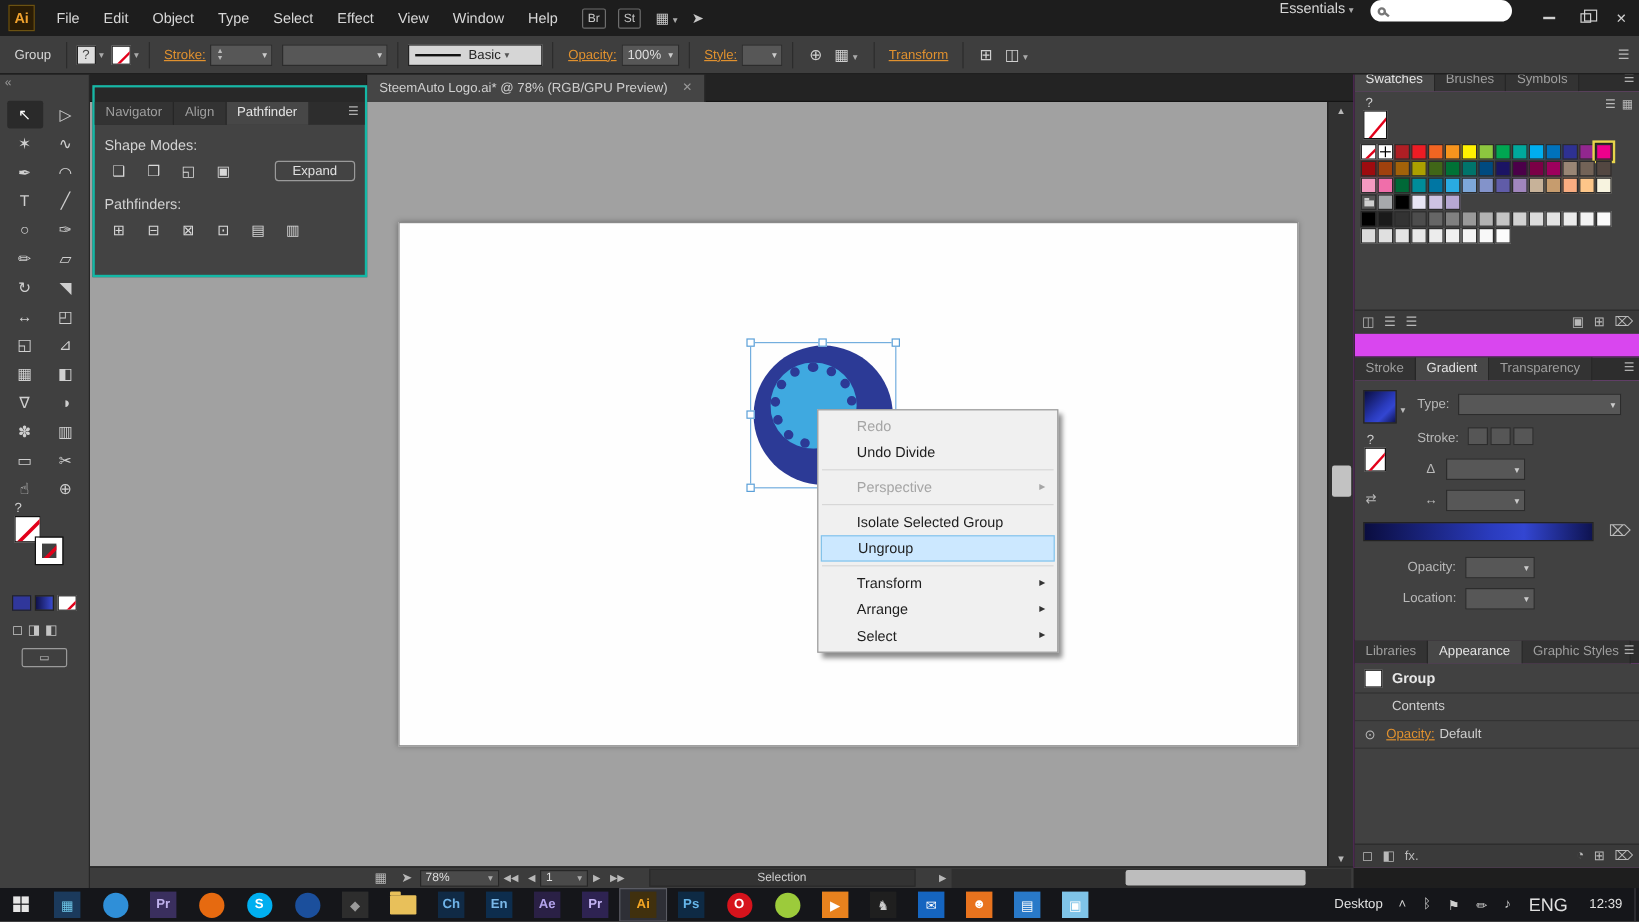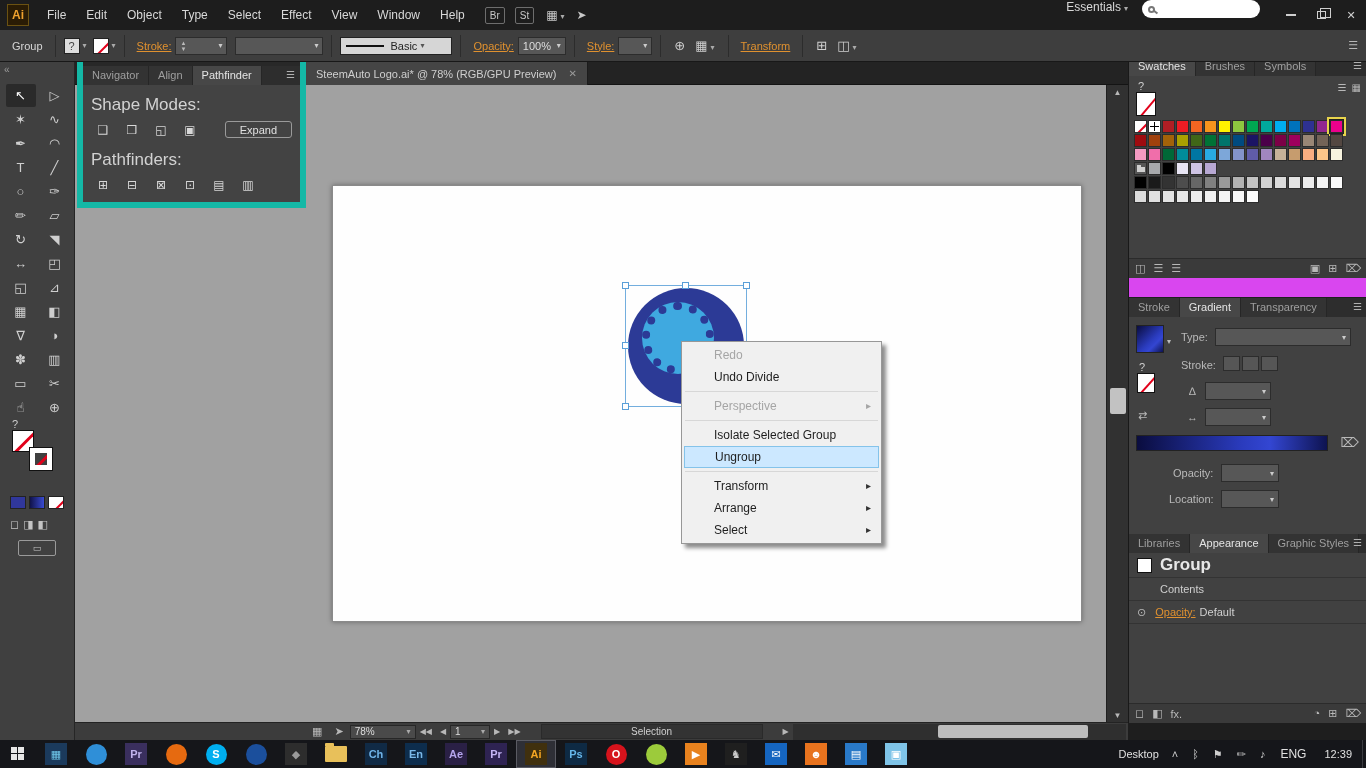--- a/index.html
+++ b/index.html
@@ -57,25 +57,25 @@
 #mode-none{background:#fff}
 #draw-modes{position:absolute;left:10px;top:456px;width:60px;display:flex;gap:4px;color:#c4c4c4;font-size:11px}
 #screen-mode{position:absolute;left:18px;top:478px;width:38px;height:16px;border:1px solid #9a9a9a;border-radius:2px;display:flex;align-items:center;justify-content:center;color:#c4c4c4;font-size:9px}
 
 
 .ptabbar{display:flex;align-items:stretch;background:#2d2d2d;height:19px;position:relative}
 .ptab{padding:0 9px;line-height:19px;font-size:11px;color:#9f9f9f;background:#333;border-right:1px solid #262626}
 .ptab.active{background:#474747;color:#e4e4e4}
 .pmenu{position:absolute;right:5px;top:3px;color:#b0b0b0;font-size:10px}
 .panel-strip{height:12px;background:#282828}
-.panel-label{color:#d2d2d2;font-size:17px}
+.panel-label{color:#d2d2d2;font-size:12px}
 .pf-btn{width:24px;height:17px;display:flex;align-items:center;justify-content:center;color:#d8d8d8;font-size:12px;margin-right:5px}
 
 
-#dock-left{position:absolute;left:77px;top:48px;width:229px;height:160px;background:#434343;border:6px solid #14b8a6;z-index:45}
+#dock-left{position:absolute;left:77px;top:71px;width:229px;height:160px;background:#434343;border:2px solid #14b8a6;z-index:45}
 #dock-left .content{padding:10px 8px 0 8px}
 #shape-modes-row,#pathfinders-row{display:flex;align-items:center;margin-top:6px}
 #expand-btn{margin-left:auto;border:1px solid #9a9a9a;border-radius:3px;height:17px;padding:0 14px;display:flex;align-items:center;color:#e0e0e0;font-size:11px}
 #pathfinders-label{margin-top:12px;display:block}
 
 
 #tabbar{position:absolute;left:75px;top:62px;width:1053px;height:23px;background:#232323;border-bottom:1px solid #141414;z-index:30}
 #doc-tab{position:absolute;left:230px;top:0;height:23px;background:#454545;border-right:1px solid #1c1c1c;border-left:1px solid #1c1c1c;display:flex;align-items:center;padding:0 10px;color:#cfcfcf;font-size:11px}
 #doc-close{margin-left:12px;color:#9a9a9a;font-size:10px}
 #canvas{position:absolute;left:75px;top:85px;width:1031px;height:637px;background:#a1a1a1;z-index:10}
@@ -159,21 +159,21 @@
 #taskbar-apps{display:flex;align-items:center;height:28px}
 .tb-slot{width:40px;height:28px;display:flex;align-items:center;justify-content:center}
 .tb-slot.active{background:#2e2f36;box-shadow:inset 0 0 0 1px #5a5b63}
 .tb-tile{width:22px;height:22px;display:flex;align-items:center;justify-content:center;font-size:11px;font-weight:bold}
 .tb-circle{width:21px;height:21px;border-radius:50%;display:flex;align-items:center;justify-content:center;font-size:11px;font-weight:bold}
 .tb-folder{width:22px;height:16px;background:#e8c05a;position:relative;border-radius:1px}
 .tb-folder::before{content:"";position:absolute;left:0;top:-3px;width:9px;height:3px;background:#e8c05a;border-radius:1px 1px 0 0}
 #tray{margin-left:auto;display:flex;align-items:center;height:28px}
 .tray-ico{color:#cfcfcf;margin:0 7px;font-size:11px}
 #tb-desktop{color:#e0e0e0;font-size:11px;margin-right:6px}
-#tb-lang{color:#e0e0e0;font-size:12px;margin:4px 8px}
+#tb-lang{color:#e0e0e0;font-size:15px;margin:4px 8px}
 #tb-time{color:#e0e0e0;font-size:11px;margin:0 10px}
 #show-desktop{width:4px;height:28px;border-left:1px solid #3a3b40}
 </style>
 </head>
 <body>
 
 <header id="menubar">
   <div id="ai-logo">Ai</div>
   <span class="menu-top">File</span>
   <span class="menu-top">Edit</span>

